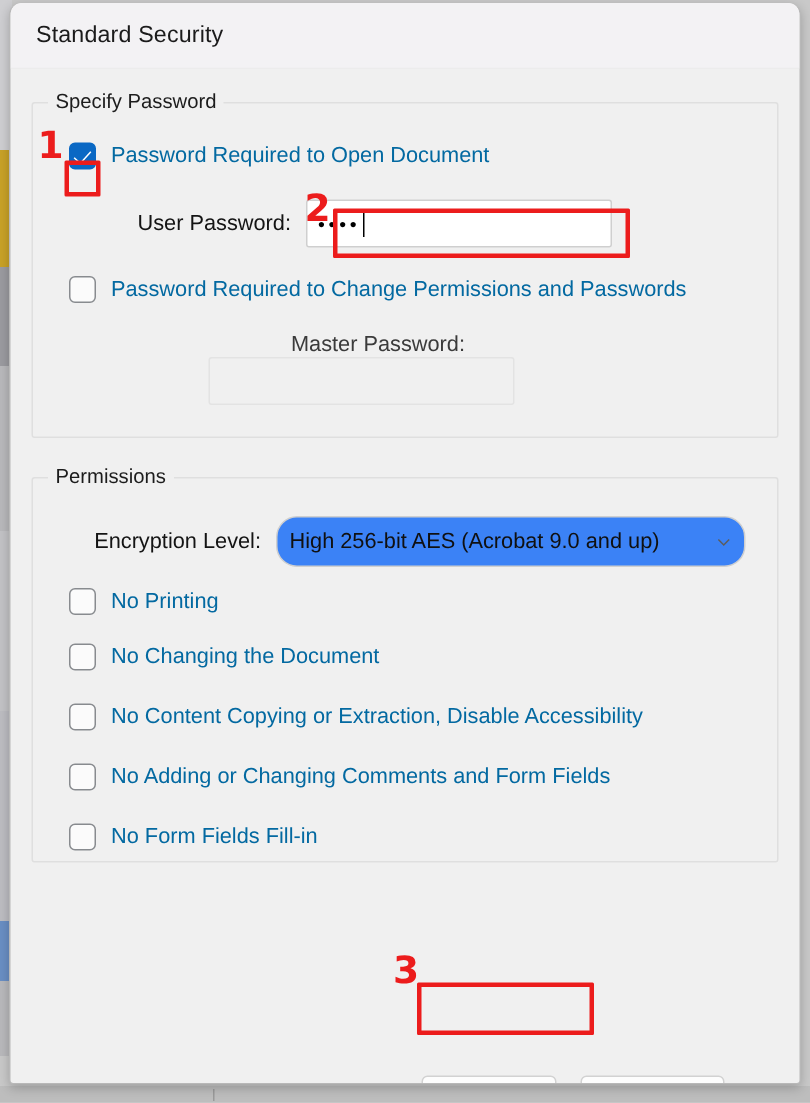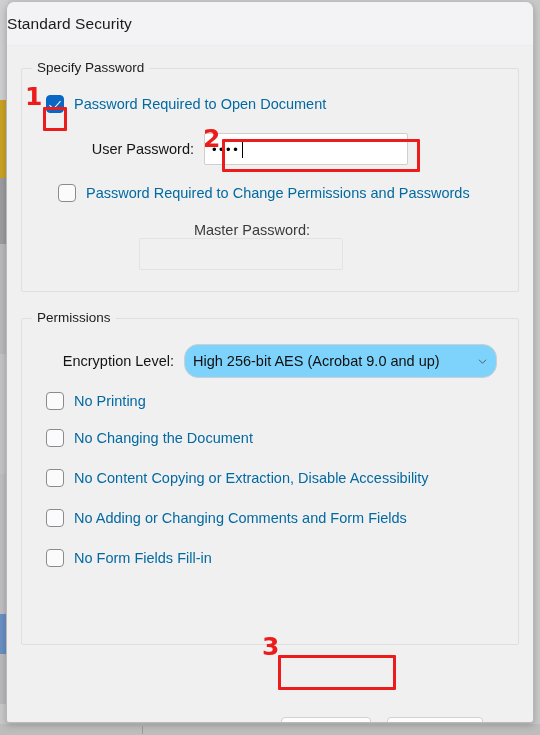--- a/index.html
+++ b/index.html
@@ -45,20 +45,21 @@
     border-top: none;
     box-shadow: 0 2px 7px rgba(0,0,0,0.22);
     overflow: hidden;
   }
   #titlebar {
     height: 44px;
     background: #f3f2f4;
     border-bottom: 1px solid #ececec;
     border-radius: 7px 7px 0 0;
     display: flex; align-items: center;
+    padding-left: 17px;
   }
   #titlebar .title {
     font-size: 15.5px;
     color: #1b1b1b;
     letter-spacing: 0.1px;
   }
 
   #content {
     position: relative;
     padding: 0 14px;
@@ -76,21 +77,21 @@
   .groupbox > .legend {
     position: absolute;
     top: -9px; left: 10px;
     padding: 0 5px;
     background: #f0f0f0;
     font-size: 13.5px;
     color: #1c1c1c;
     white-space: nowrap;
   }
   #specify-password-group { height: 224px; }
-  #permissions-group { height: 327px; margin-top: 26px; }
+  #permissions-group { height: 257px; margin-top: 26px; }
 
   
   .cb-row {
     display: flex;
     align-items: center;
     position: absolute;
   }
   .cbox {
     width: 18px; height: 18px;
     border: 1px solid #888b8f;
@@ -153,21 +154,21 @@
     display: inline-block;
     width: 1px; height: 17px;
     background: #000;
     margin-left: 2px;
   }
 
   
   .combobox {
     position: relative;
     height: 30px;
-    background: #7dd3fc;
+    background: #3b82f6;
     border: 1px solid #cfcfcf;
     border-radius: 14px;
     display: flex;
     align-items: center;
     padding: 16px 8px;
   }
   .combobox .cvalue {
     font-size: 14.5px;
     color: #101010;
     white-space: nowrap;
@@ -242,21 +243,21 @@
       </div>
 
       <div class="field-row" style="left:24px; top:64px; width:380px;">
         <span class="field-label" style="width:148px;">User Password:</span>
         <div class="textbox" style="width:204px; margin-left:10px;">
           <span class="dots">••••</span>
             <span class="caret"></span>
         </div>
       </div>
 
-      <div class="cb-row" style="left:36px; top:115px;">
+      <div class="cb-row" style="left:24px; top:115px;">
         <span class="cbox"></span>
         <span class="cb-label">Password Required to Change Permissions and Passwords</span>
       </div>
 
       <div class="field-row" style="left:24px; top:153px; width:380px;flex-direction:column;">
         <span class="field-label" style="width:148px; color:#3b3b3b;">Master Password:</span>
         <div class="textbox disabled" style="width:204px; margin-left:10px;">
           <span class="dots"></span>
         </div>
       </div>

